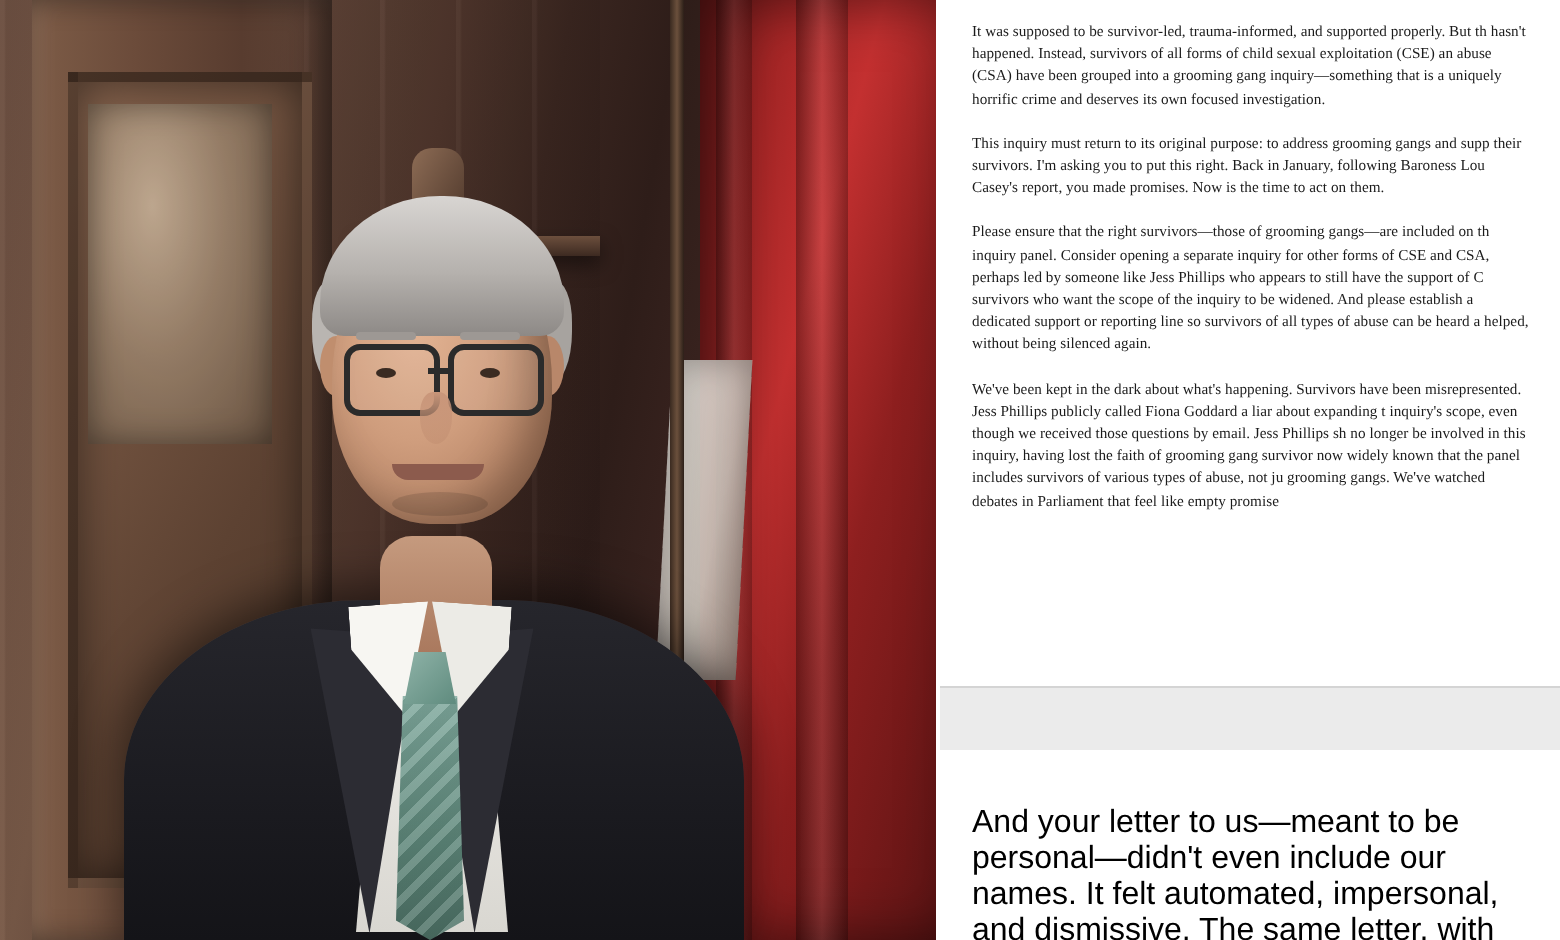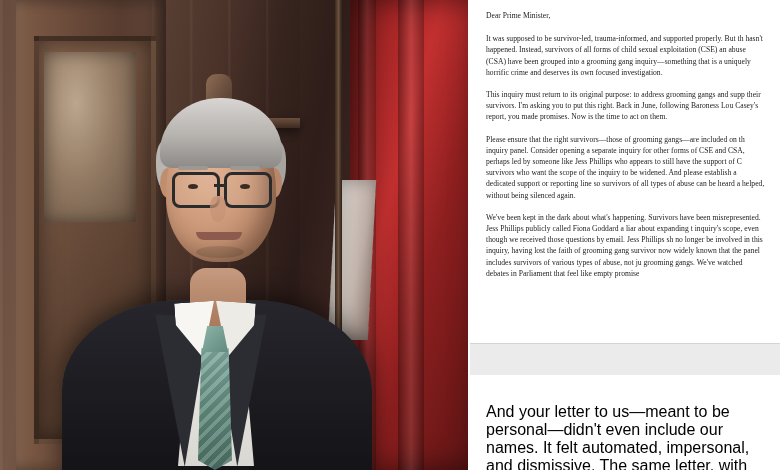--- a/index.html
+++ b/index.html
@@ -294,23 +294,22 @@
       <div class="nose"></div>
       <div class="mouth"></div>
       <div class="chin-shadow"></div>
     </div>
   </div>
 
   <div class="divider"></div>
 
   <div class="letter-panel">
     <div class="page">
-      <p class="salutation">Dear Prime Minister,</p>
       <p>It was supposed to be survivor-led, trauma-informed, and supported properly. But th hasn't happened. Instead, survivors of all forms of child sexual exploitation (CSE) an abuse (CSA) have been grouped into a grooming gang inquiry—something that is a uniquely horrific crime and deserves its own focused investigation.</p>
-      <p>This inquiry must return to its original purpose: to address grooming gangs and supp their survivors. I'm asking you to put this right. Back in June, following Baroness Lou Casey's report, you made promises. Now is the time to act on them.</p>
+      <p>This inquiry must return to its original purpose: to address grooming gangs and supp their survivors. I'm asking you to put this right. Back in January, following Baroness Lou Casey's report, you made promises. Now is the time to act on them.</p>
       <p>Please ensure that the right survivors—those of grooming gangs—are included on th inquiry panel. Consider opening a separate inquiry for other forms of CSE and CSA, perhaps led by someone like Jess Phillips who appears to still have the support of C survivors who want the scope of the inquiry to be widened. And please establish a dedicated support or reporting line so survivors of all types of abuse can be heard a helped, without being silenced again.</p>
       <p>We've been kept in the dark about what's happening. Survivors have been misrepresented. Jess Phillips publicly called Fiona Goddard a liar about expanding t inquiry's scope, even though we received those questions by email. Jess Phillips sh no longer be involved in this inquiry, having lost the faith of grooming gang survivor now widely known that the panel includes survivors of various types of abuse, not ju grooming gangs. We've watched debates in Parliament that feel like empty promise</p>
     </div>
     <div class="page-break" style="top:343px;"></div>
     <div class="page-two" style="top:375px;">
       <p>And your letter to us—meant to be personal—didn't even include our names. It felt automated, impersonal, and dismissive. The same letter, with just one line changed, sent to the four survivors who resigned from the panel. They deserved better. We al</p>
 
     </div>
   </div>
 

